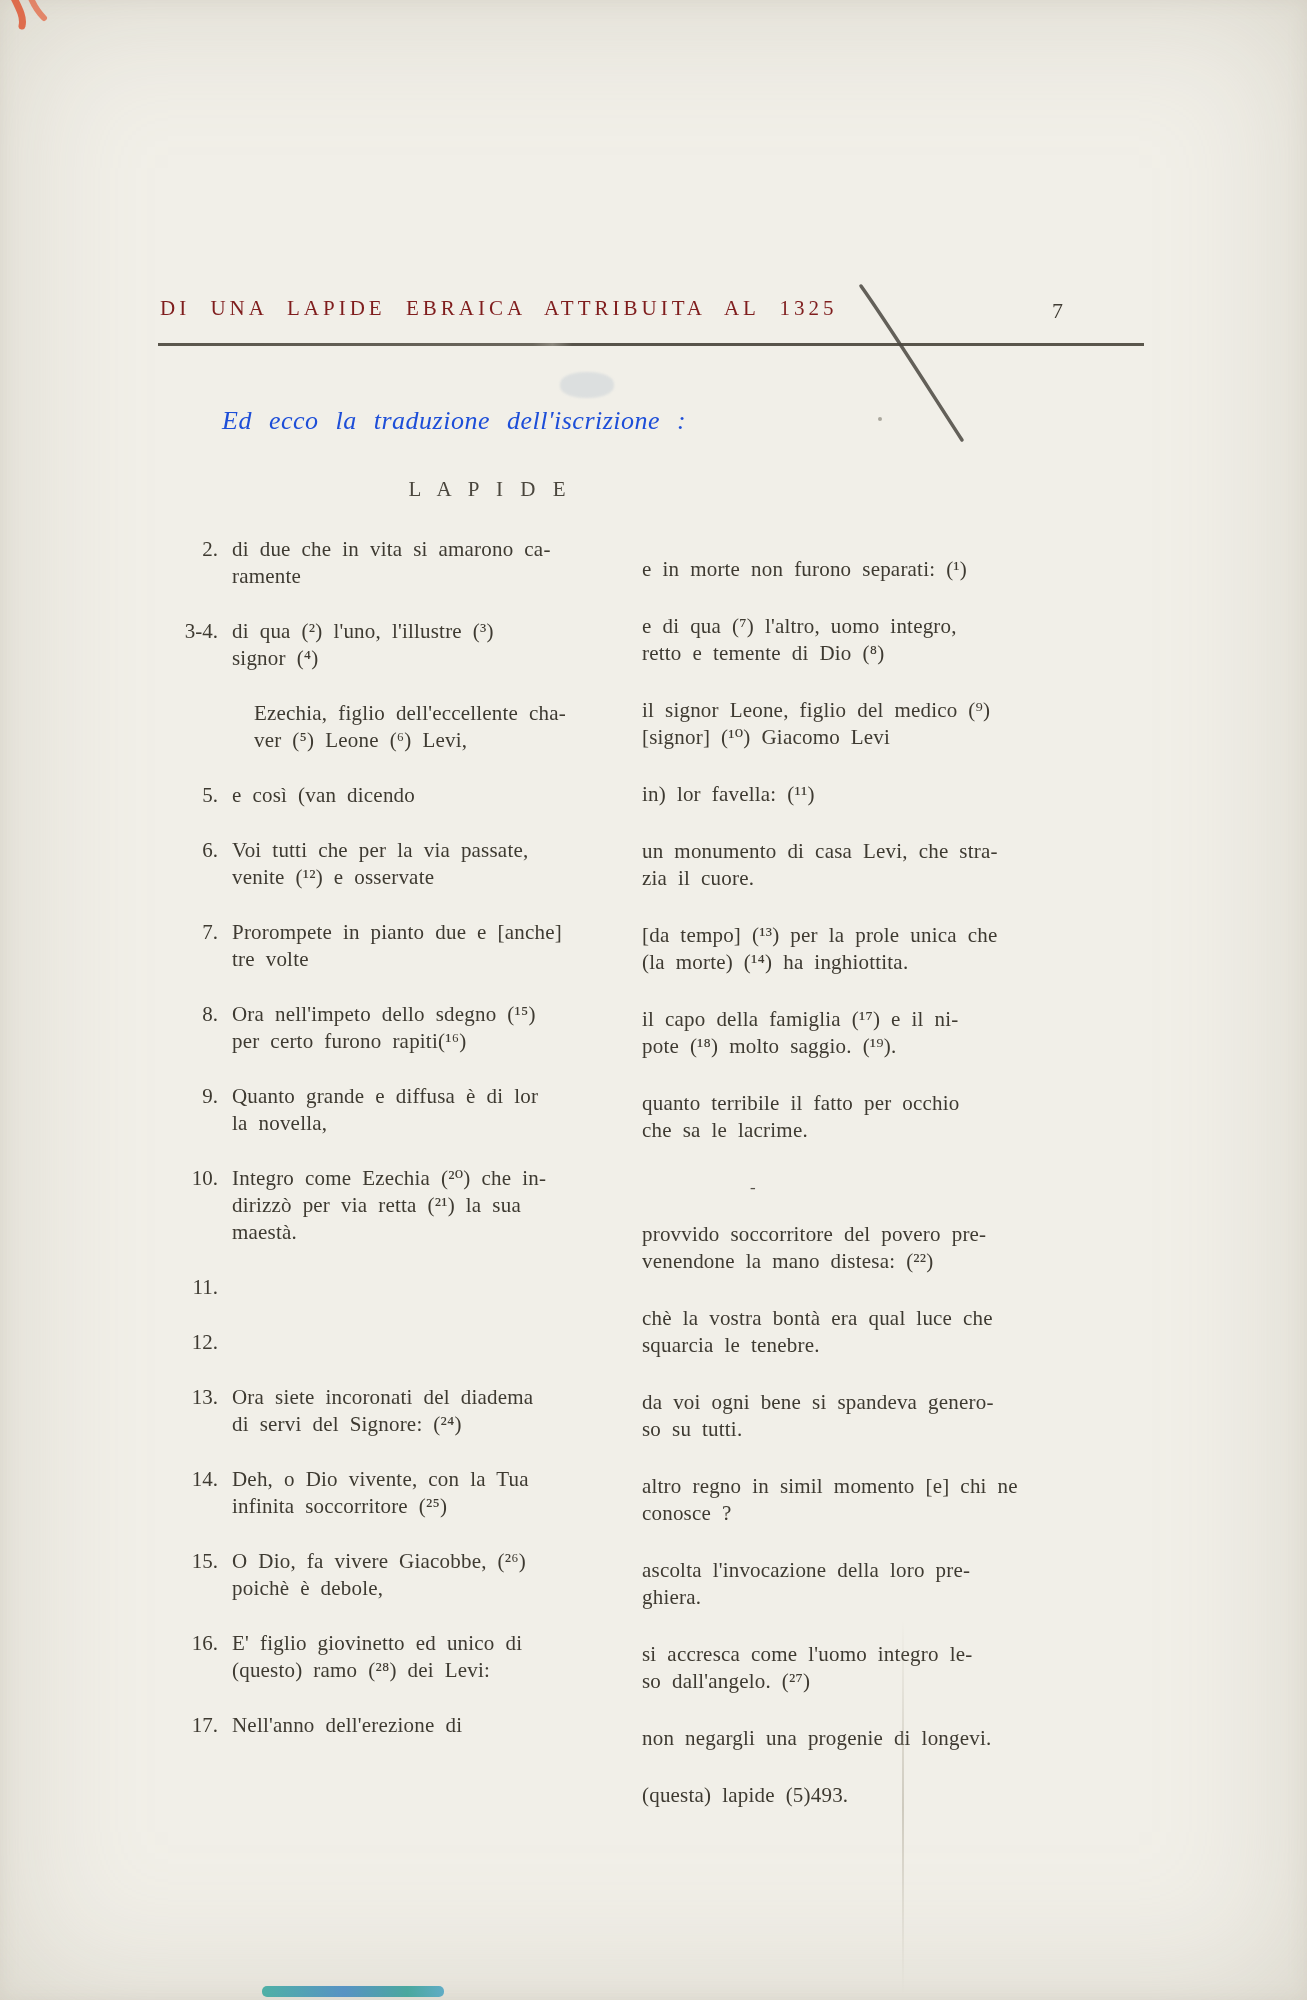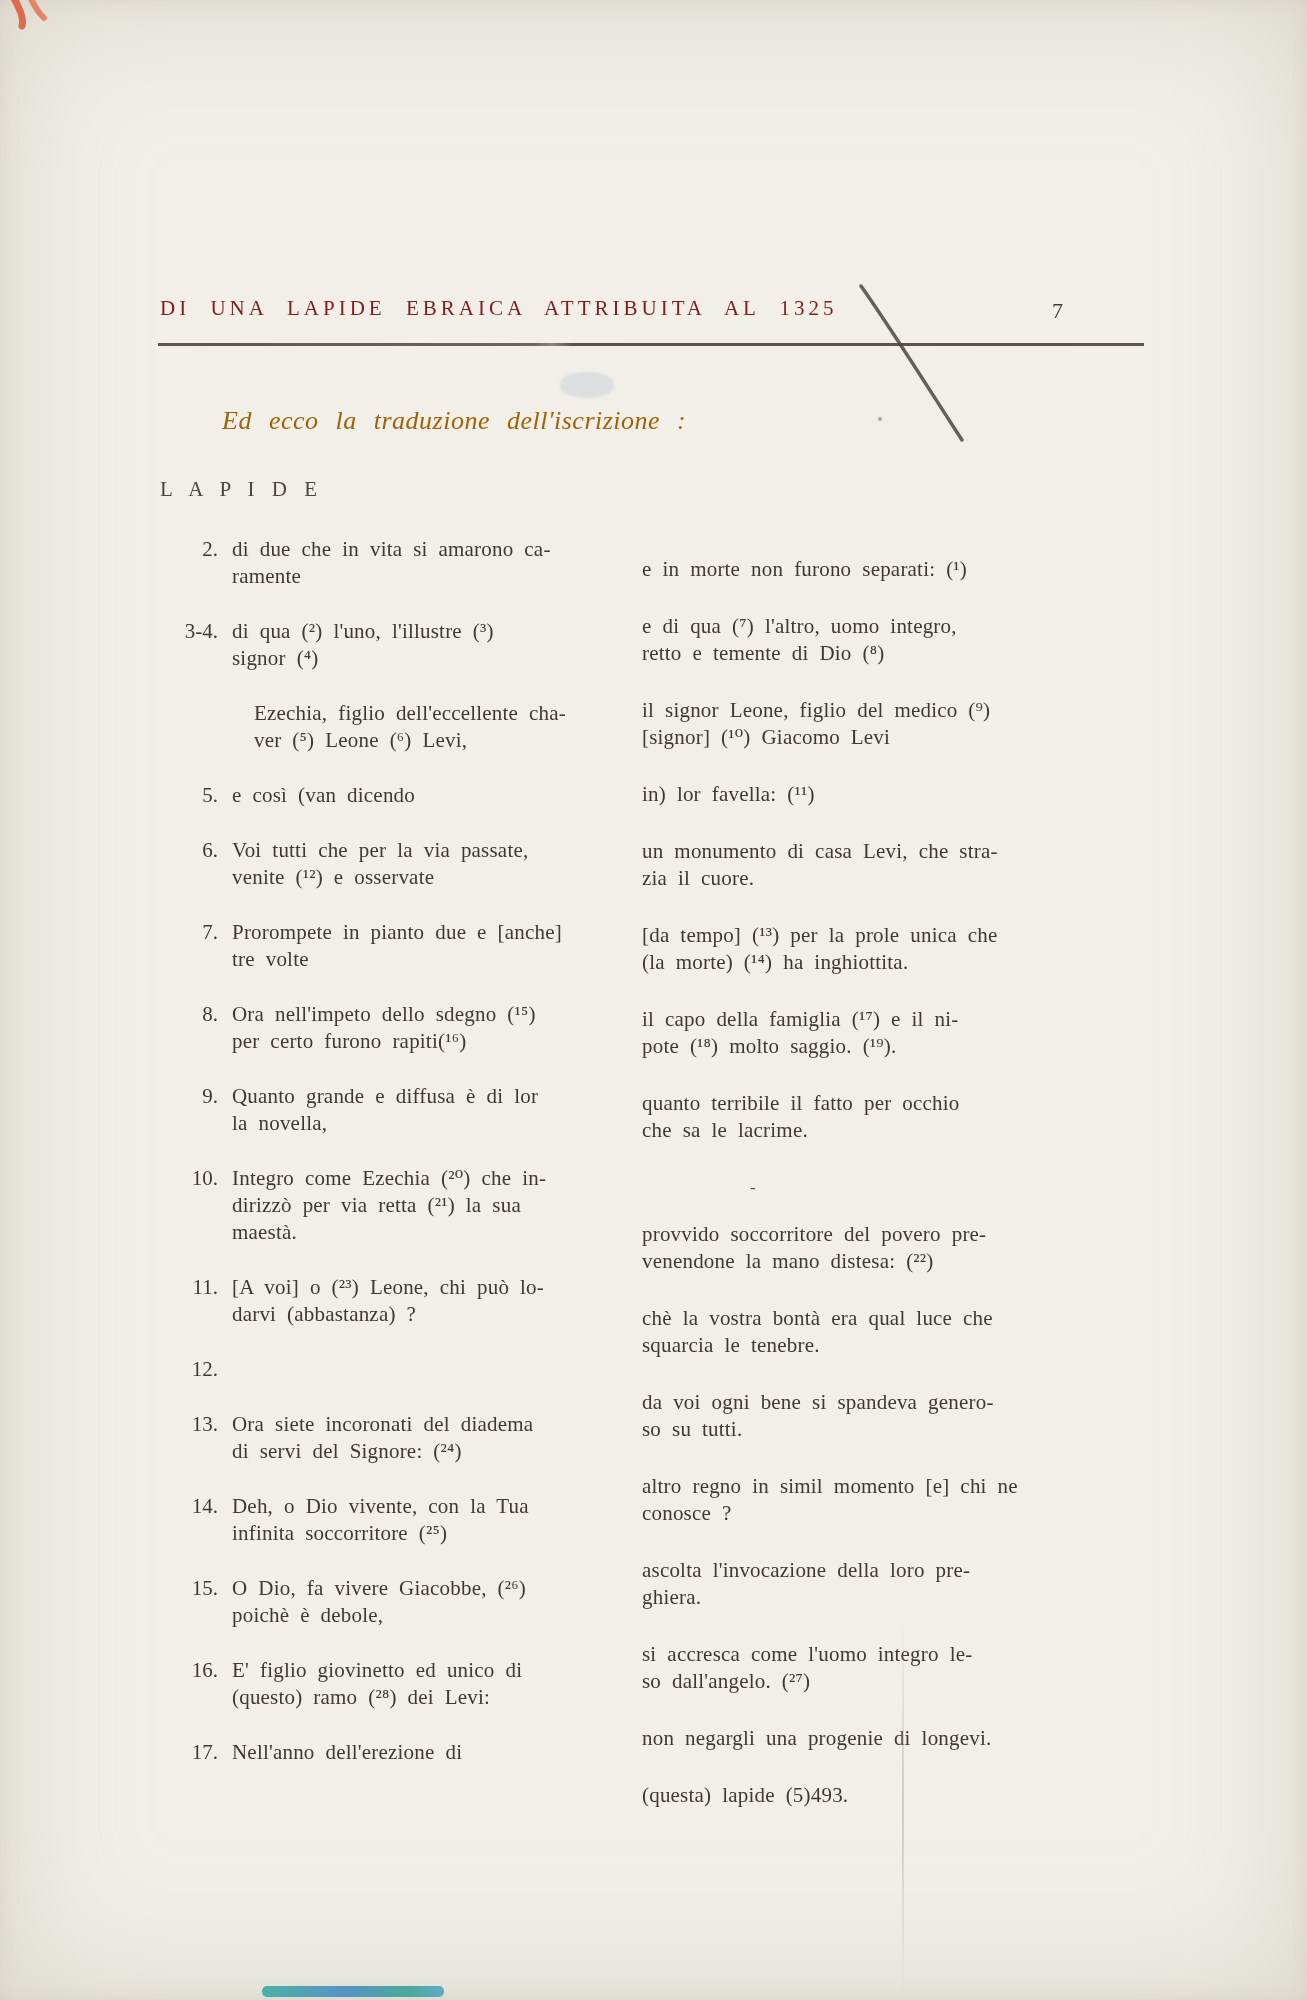--- a/index.html
+++ b/index.html
@@ -21,24 +21,24 @@
   }
   .page-num{position:absolute;top:298px;left:1052px;font-size:22px;color:#403c34;}
   .head-rule{
     position:absolute;top:343px;left:158px;width:986px;height:3px;
     background:linear-gradient(90deg,#5a564c 0%,#6a665c 38%,#8a867c 40%,#57534a 42%,#5a564c 100%);
   }
   
   .lead-in{
     position:absolute;top:406px;left:222px;
     font-style:italic;font-size:26px;letter-spacing:.5px;word-spacing:10px;
-    color:#a16207;white-space:nowrap;
+    color:#1d4ed8;white-space:nowrap;
   }
   .section-title{
-    position:absolute;top:477px;left:160px;width:660px;text-align:left;
+    position:absolute;top:477px;left:160px;width:660px;text-align:center;
     font-size:21px;letter-spacing:6px;color:#4a463d;white-space:nowrap;
   }
   
   .col{position:absolute;font-size:21px;line-height:27px;}
   .col-left{top:536px;left:158px;width:452px;}
   .col-right{top:556px;left:642px;width:468px;}
   .block{display:flex;margin-bottom:28px;}
   .num{flex:none;width:60px;text-align:right;padding-right:0;color:#3e3a31;}
   .gap{flex:none;width:14px;}
   .txt{flex:1;white-space:pre-line;word-spacing:5.5px;letter-spacing:.2px;}
@@ -127,22 +127,20 @@
       <div class="block">
         <span class="num">10.</span>
         <span class="gap"></span>
         <div class="txt">Integro come Ezechia (²⁰) che in-
 dirizzò per via retta (²¹) la sua
 maestà.</div>
       </div>
       <div class="block">
         <span class="num">11.</span>
         <span class="gap"></span>
-        <div class="txt">[A voi] o (²³) Leone, chi può lo-
-darvi (abbastanza) ?</div>
       </div>
       <div class="block">
         <span class="num">12.</span>
         <span class="gap"></span>
       </div>
       <div class="block">
         <span class="num">13.</span>
         <span class="gap"></span>
         <div class="txt">Ora siete incoronati del diadema
 di servi del Signore: (²⁴)</div>

